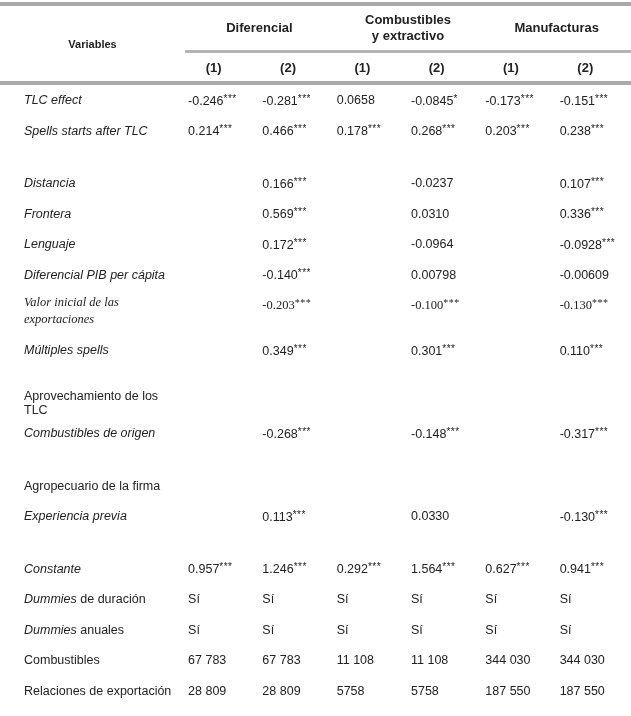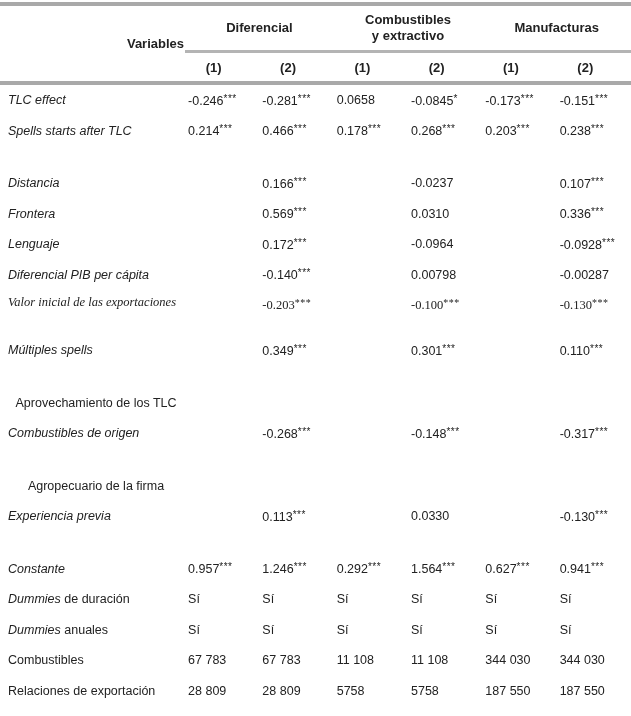--- a/index.html
+++ b/index.html
@@ -28,24 +28,24 @@
     border-collapse: collapse;
     table-layout: fixed;
     width: 631px;
     font-size: 12.5px;
   }
   col.c-var { width: 185px; }
   col.c-val { width: 74.3px; }
 
   
   td.var-h {
-    text-align: right;
+    text-align: center;
     vertical-align: middle;
     font-weight: bold;
-    font-size: 13px;
+    font-size: 11px;
     border-bottom: 4px solid #a9a9a9;
   }
   tr.groups td.group {
     height: 42px;
     text-align: center;
     vertical-align: middle;
     font-weight: bold;
     font-size: 13px;
     line-height: 16px;
     white-space: pre-line;
@@ -59,25 +59,25 @@
     font-size: 13px;
     padding-right: 18px;
     border-bottom: 4px solid #a9a9a9;
   }
 
   
   tbody tr.normal td, tbody tr.section td { height: 28.5px; vertical-align: middle; }
   tbody tr.tall td { height: 40px; vertical-align: top; padding-top: 4px; line-height: 17px; font-family: Liberation Serif, serif; }
   tbody tr.spacer td { height: 20px; }
   td.lbl {
-    padding-left: 8px;
+    padding-left: 24px;
     font-style: italic;
   }
   td.lbl span.up { font-style: normal; }
-  tr.section td.lbl { font-style: normal; text-align: center; }
+  tr.section td.lbl { font-style: normal; }
   td.val {
     text-align: left;
     padding-left: 3px;
     white-space: nowrap;
   }
   span.stars {
     font-size: 10px;
     vertical-align: 3px;
     letter-spacing: 0.5px;
   }
@@ -163,21 +163,21 @@
             <td class="val"></td>
             <td class="val">-0.0928<span class="stars">***</span></td>
           </tr>
           <tr class="normal">
             <td class="lbl"><span>Diferencial PIB per cápita</span></td>
             <td class="val"></td>
             <td class="val">-0.140<span class="stars">***</span></td>
             <td class="val"></td>
             <td class="val">0.00798</td>
             <td class="val"></td>
-            <td class="val">-0.00287</td>
+            <td class="val">-0.00609</td>
           </tr>
           <tr class="tall">
             <td class="lbl"><span>Valor inicial de las exportaciones</span></td>
             <td class="val"></td>
             <td class="val">-0.203<span class="stars">***</span></td>
             <td class="val"></td>
             <td class="val">-0.100<span class="stars">***</span></td>
             <td class="val"></td>
             <td class="val">-0.130<span class="stars">***</span></td>
           </tr>

